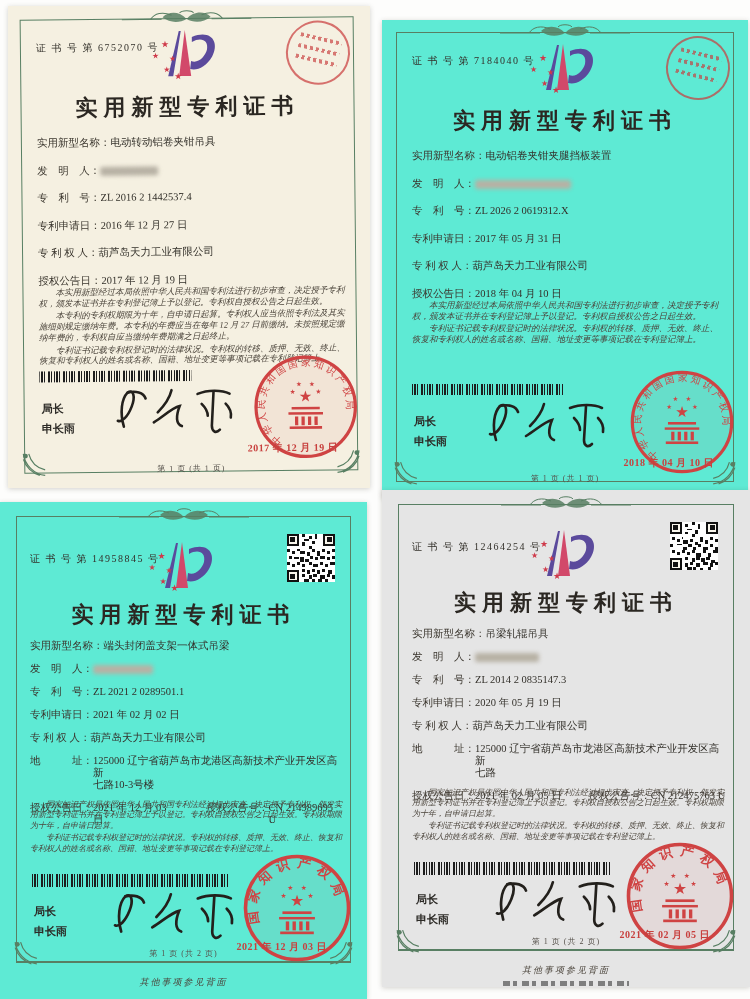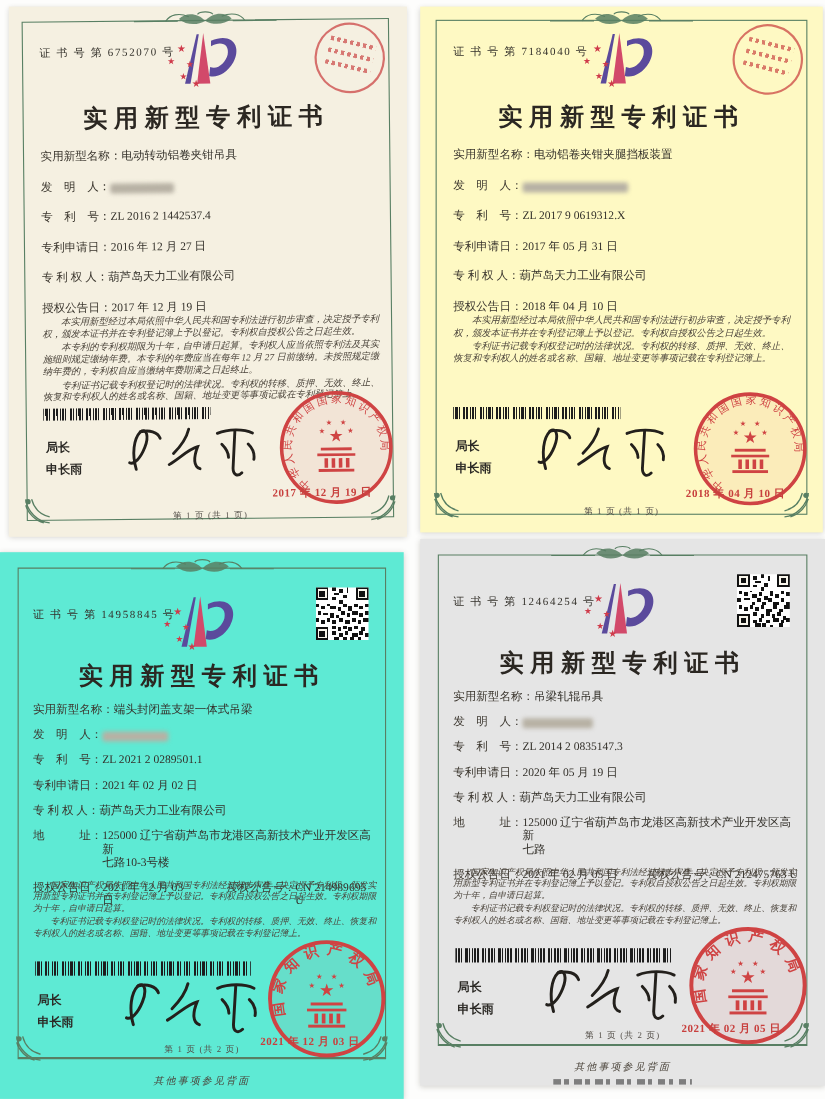--- a/index.html
+++ b/index.html
@@ -4,21 +4,21 @@
 <style>
   html,body { margin:0; padding:0; background:#ffffff; }
   .page {
     position:relative; width:750px; height:999px; margin:0 auto;
     background:#fdfdfc; overflow:hidden;
     font-family:"Liberation Serif","DejaVu Serif",serif;
     color:#3b362e;
   }
   .cert { position:absolute; box-shadow:0 1px 5px rgba(60,55,40,.22); }
   #c1 { left:8px;  top:6px;   width:362px; height:482px; background:#f5f0e1; }
-  #c2 { left:382px; top:6px;  width:366px; height:478px; background:#fef9c3; }
+  #c2 { left:382px; top:20px;  width:366px; height:478px; background:#5eead4; }
   #c3 { left:0;  top:502px; width:367px; height:497px; background:#5eead4; }
   #c4 { left:382px; top:490px; width:368px; height:497px; background:#e5e5e5; }
   .rot { position:absolute; inset:0; }
   #c1 .rot { transform:rotate(-0.6deg); }
 
   .frame { position:absolute; border:1px solid #587f63; pointer-events:none; }
   .tplA .frame { inset:12px 14px 16px; }
   .tplB .frame { inset:14px 16px 36px; border-bottom-width:2px; }
   .orn-top { position:absolute; top:-9px; left:50%; transform:translateX(-50%); }
   .corner { position:absolute; width:26px; height:26px; }
@@ -63,21 +63,21 @@
   .paras { position:absolute; left:30px; right:24px; color:#4b443b; font-style:italic; }
   .tplA .paras { top:280px; font-size:8.5px; line-height:1.26; }
   .tplB .paras { top:298px; font-size:8px;  line-height:1.3; }
   .paras p { margin:0 0 2px; text-indent:2em; }
 
   .barcode { position:absolute; height:11px;
     background:repeating-linear-gradient(90deg,#1d1d1d 0 1px,transparent 1px 2px,#1d1d1d 2px 4px,transparent 4px 5px,#1d1d1d 5px 6px,transparent 6px 9px,#1d1d1d 9px 11px,transparent 11px 12px,#1d1d1d 12px 13px,transparent 13px 15px); }
   .tplA .barcode { left:30px; top:364px; width:152px; }
   .tplB .barcode { left:32px; top:372px; width:196px; height:13px; }
 
-  .sig { position:absolute; font-family:Liberation Mono, monospace;
+  .sig { position:absolute; font-family:Liberation Serif, serif;
     font-weight:bold; font-size:11px; line-height:1.8; color:#2c2a26; }
   .tplA .sig { left:32px; top:392px; }
   .tplB .sig { left:34px; top:400px; }
   .signature { position:absolute; }
   .tplA .signature { left:96px; top:376px; }
   .tplB .signature { left:100px; top:384px; }
 
   .seal { position:absolute; }
   .tplA .seal { top:348px; right:12px; width:108px; height:108px; }
   .tplB .seal { top:350px; right:14px; width:112px; height:112px; }
@@ -251,21 +251,21 @@
         <div class="f">
               <span class="fl">实用新型名称：</span>
               <span class="fv">电动铝卷夹钳夹腿挡板装置</span>
             </div>
         <div class="f">
               <span class="fl">发　明　人：</span>
               <span class="blurbar" style="width:96px"></span>
             </div>
         <div class="f">
               <span class="fl">专　利　号：</span>
-              <span class="fv">ZL 2017 9 0619312.X</span>
+              <span class="fv">ZL 2026 2 0619312.X</span>
             </div>
         <div class="f">
               <span class="fl">专利申请日：</span>
               <span class="fv">2017 年 05 月 31 日</span>
             </div>
         <div class="f">
               <span class="fl">专 利 权 人：</span>
               <span class="fv">葫芦岛天力工业有限公司</span>
             </div>
         <div class="f">

